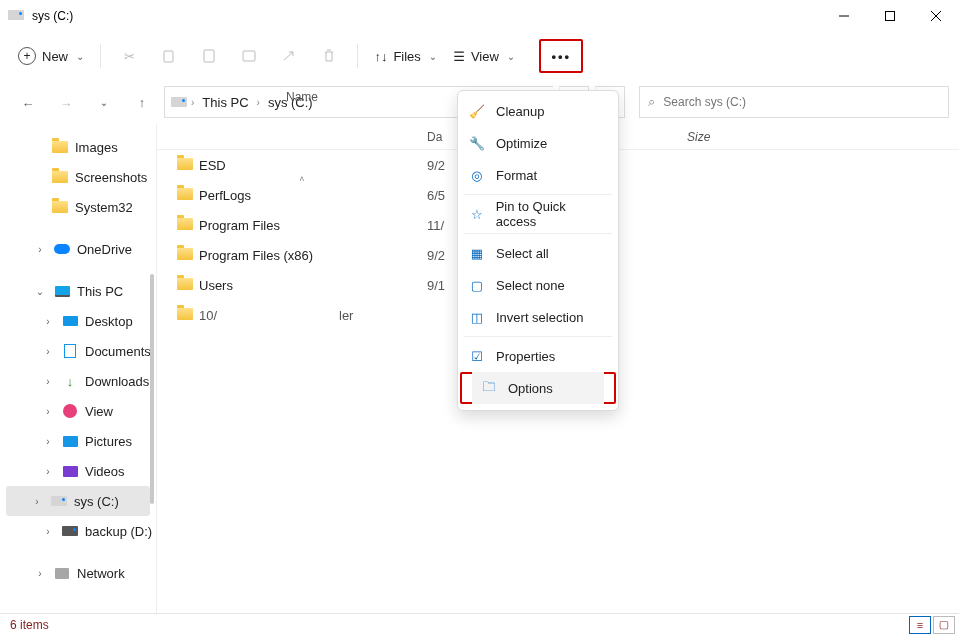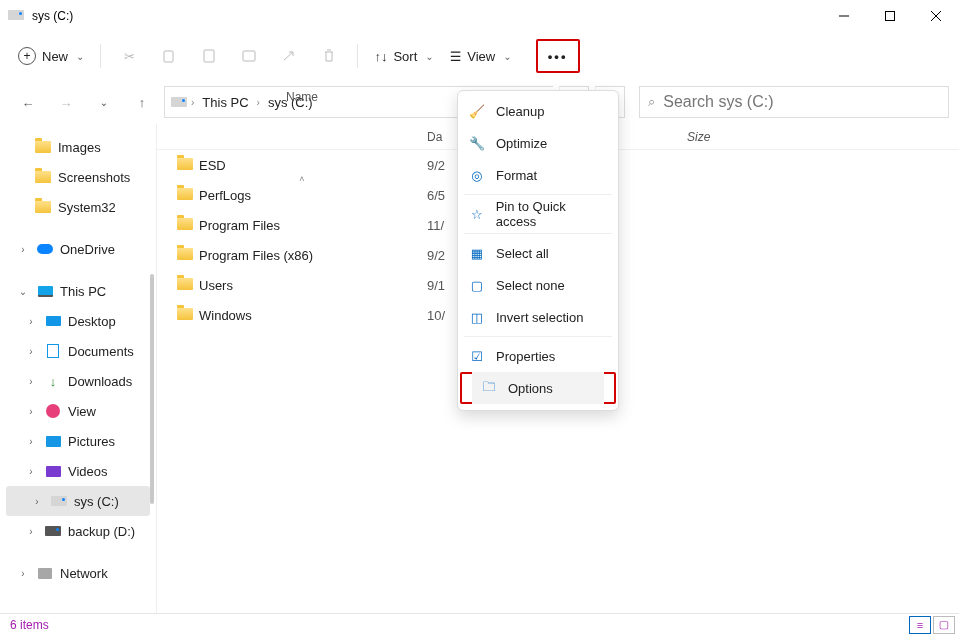--- a/index.html
+++ b/index.html
@@ -25,27 +25,27 @@
 
 
 .navrow { height: 44px; display: flex; align-items: center; padding: 0 10px 0 12px; gap: 6px; }
 .navrow .navbtn { width: 32px; height: 32px; display:flex; align-items:center; justify-content:center; color:#555; border-radius:4px; }
 .navrow .navbtn.disabled { color: #bbb; }
 .navrow .addrbox { flex: 1; height: 32px; border: 1px solid #ddd; display:flex; align-items:center; padding: 0 6px; gap: 2px; border-right: none; }
 .navrow .addrbox .crumb { padding: 0 4px; color: #222; display:flex; align-items:center; gap:4px; }
 .navrow .addrbox .sep { color: #888; font-size: 10px; padding: 0 2px; }
 .navrow .addrtail { width: 30px; height: 32px; border:1px solid #ddd; border-left: 1px solid #eee; display:flex; align-items:center; justify-content:center; color:#555; }
 .navrow .searchbox { width: 310px; height: 32px; border:1px solid #ddd; display:flex; align-items:center; padding:0 8px; gap: 8px; color:#888; margin-left: 8px; }
-.navrow .searchbox input { border:none; outline:none; font-size: 16px; color:#4d7c0f; flex:1; background: transparent; }
+.navrow .searchbox input { border:none; outline:none; font-size: 12px; color:#4d7c0f; flex:1; background: transparent; }
 
 
 .content { display:flex; height: calc(635px - 32px - 48px - 44px - 22px); }
 .sidebar { width: 156px; padding: 8px 0; position: relative; }
 .sidebar .scrollthumb { position:absolute; right: 2px; top: 150px; width: 4px; height: 230px; background: #c8c8c8; border-radius: 2px; }
-.side-item { height: 30px; display:flex; align-items:center; padding-left: 16px; gap: 6px; font-size: 13px; }
+.side-item { height: 30px; display:flex; align-items:center; padding-left: 16px; gap: 6px; font-size: 13px; margin-left: 17px; }
 .side-item.sel { background: #e6e6e6; border-radius: 3px; margin: 0 6px; padding-left: 10px; }
 .side-item .exp { width: 14px; font-size: 10px; color: #666; text-align:center; }
 .side-item .icon { width: 18px; display:flex; justify-content:center; }
 .side-item.indent1 { padding-left: 34px; }
 .side-item.indent2 { padding-left: 24px; }
 
 .main { flex:1; border-left: 1px solid #eee; position: relative; }
 .cols { height: 26px; display:flex; align-items:center; border-bottom: 1px solid #f0f0f0; font-size:12px; color:#555; padding-left: 20px; }
 .col-name { width: 250px; display:flex; align-items:center; gap: 70px; flex-direction: column; }
 .col-date { width: 140px; }
@@ -59,21 +59,21 @@
 
 
 .ctxmenu { position: absolute; left: 457px; top: 90px; width: 162px; background:#fff; border: 1px solid #ddd; border-radius: 6px; box-shadow: 0 6px 16px rgba(0,0,0,0.15); padding: 4px 0; z-index: 50; }
 .ctxmenu .mi { height: 32px; display:flex; align-items:center; padding: 0 10px; gap: 10px; font-size: 13px; }
 .ctxmenu .mi .mic { width: 18px; display:flex; justify-content:center; color: #0067c0; }
 .ctxmenu .msep { height: 1px; background: #eee; margin: 3px 6px; }
 .ctxmenu .mi.hl { border: 2.5px solid #d30000; margin: 0 2px 2px 2px; border-radius:2px; }
 .ctxmenu .mi.hl .inner { height: 32px; display:flex; align-items:center; padding:0 8px; gap:10px; width:100%; background:#f3f3f3; }
 
 
-.status { height: 22px; border-top:1px solid #e5e5e5; display:flex; align-items:center; padding:0 4px 0 10px; font-size:12px; color:#a21caf; }
+.status { height: 22px; border-top:1px solid #e5e5e5; display:flex; align-items:center; padding:0 4px 0 10px; font-size:12px; color:#7f1d1d; }
 .status .viewbtns { margin-left:auto; display:flex; gap:2px; }
 .status .vbtn { width:22px; height:18px; border:1px solid #bbb; display:flex; align-items:center; justify-content:center; font-size:11px; }
 .status .vbtn.active { border-color:#0067c0; }
 
 
 .folder-ic { width:16px; height:12px; background: linear-gradient(#ffe08a,#f5c43d); border-radius:1px; position:relative; display:inline-block; }
 .folder-ic:before { content:""; position:absolute; top:-3px; left:0; width:7px; height:3px; background:#f5c43d; border-radius:1px 1px 0 0; }
 .pc-ic { width:15px; height:11px; background:#12a3e8; border-radius:1px; display:inline-block; border-bottom: 2px solid #555; }
 .drive-ic { width:16px; height:10px; background:#d5d5d5; border-radius:1px; display:inline-block; position:relative; }
 .drive-ic:after{content:""; position:absolute; top:2px; right:2px; width:3px;height:3px; background:#0a84ff; border-radius:50%;}
@@ -143,21 +143,21 @@
       </svg>
     </div>
   <div class="tbtn disabled">
       <svg width="16" height="16">
         <path d="M4 4h8 M5 4v9h6V4 M6 2h4" fill="none" stroke="#bbb"></path>
       </svg>
     </div>
   <div class="tsep"></div>
   <div class="tbtn with-label">
     <span>↑↓</span>
-    <span>Sort</span>
+    <span>Files</span>
     <span class="chev">⌄</span>
   </div>
   <div class="tbtn with-label">
     <span>☰</span>
     <span>View</span>
     <span class="chev">⌄</span>
   </div>
   <div style="width:10px"></div>
   <div class="more-hl">
     <span style="letter-spacing:2px; font-weight:bold;">•••</span>
@@ -321,21 +321,20 @@
           <span class="ftype">ler</span>
         </div>
         <div class="filerow">
           <span class="ic"><span class="folder-ic"></span></span>
           <span class="fname">Users</span>
           <span class="fdate">9/1</span>
           <span class="ftype">ler</span>
         </div>
         <div class="filerow">
           <span class="ic"><span class="folder-ic"></span></span>
-          <span class="fname">Windows</span>
           <span class="fdate">10/</span>
           <span class="ftype">ler</span>
         </div>
       </div>
   </div>
 </div>
 
 <div class="status">
   <span>6 items</span>
   <div class="viewbtns">

